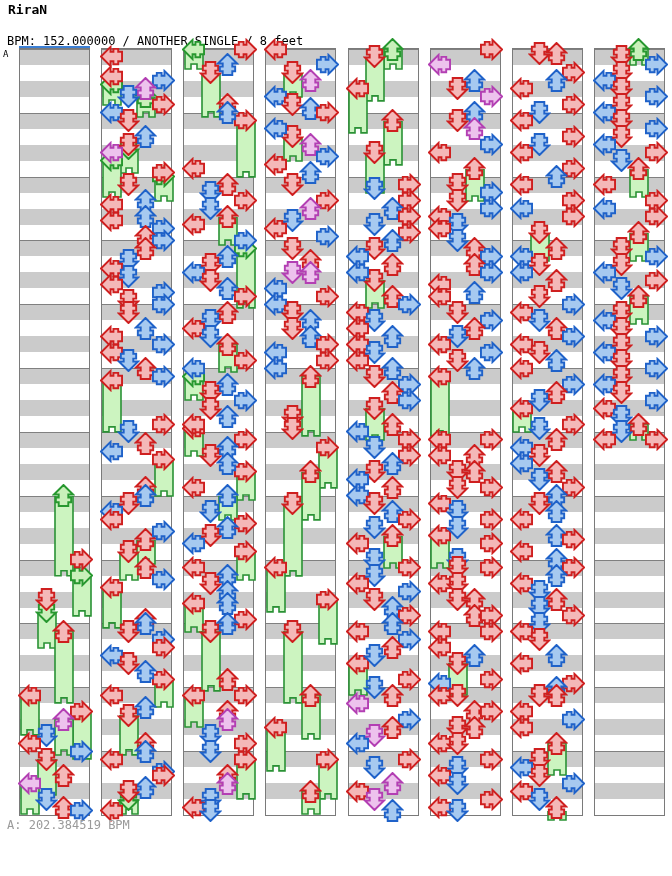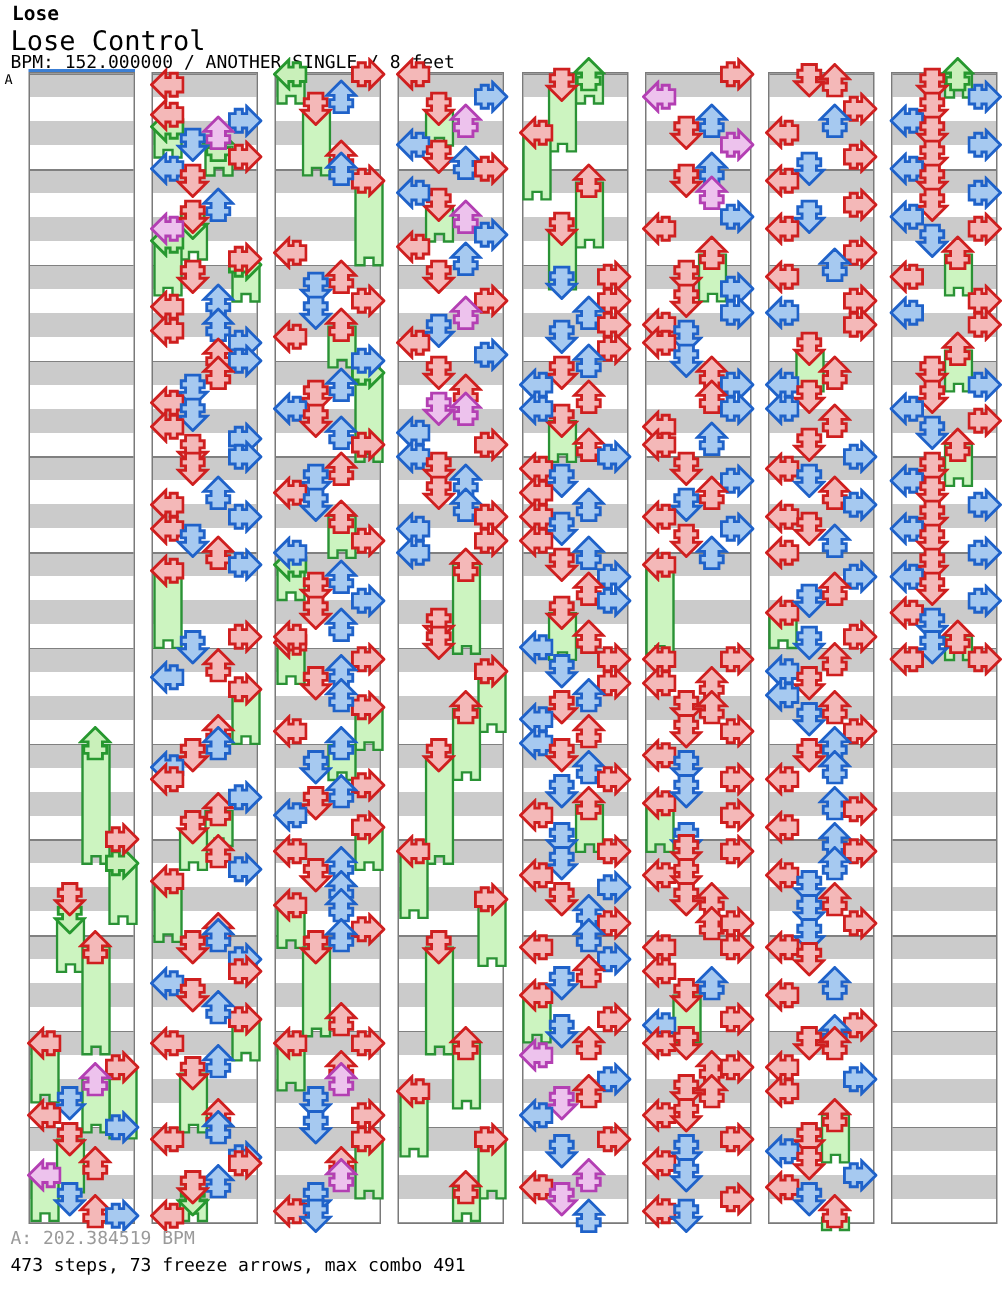--- a/index.html
+++ b/index.html
@@ -15,22 +15,21 @@
          repeating-linear-gradient(to bottom,#808080 0,#808080 1px,rgba(0,0,0,0) 1px,rgba(0,0,0,0) 63.833px),
          repeating-linear-gradient(to bottom,#cbcbcb 0,#cbcbcb 15.958px,#ffffff 15.958px,#ffffff 31.916px);}
   .note,.fbody{position:absolute;}
   .footer-bpm{position:absolute;left:7px;top:818px;font-size:12px;color:#9a9a9a;}
   .footer-stats{position:absolute;left:7px;top:836px;font-size:12px;color:#000;}
 </style>
 </head>
 <body>
 
 <div class="canvas">
-  <div class="artist">Lose</div>
-  <div class="title">Lose Control</div>
+  <div class="artist">RiraN</div>
   <div class="meta">BPM: 152.000000 / ANOTHER SINGLE / 8 feet</div>
   <div class="marker-a">A</div>
   <div class="marker-line" style="left:19px;width:71px;"></div>
   <div id="chart">
       <div class="col" style="left: 19px;">
         <div class="fbody" style="left: 34.2px; top: 446.824px;"><svg width="20" height="81.811">
             <polygon points="1,0 19,0 19,79.811 13,79.811 13,74.811 7,74.811 7,79.811 1,79.811" fill="#ccf4c0" stroke="#2a9235" stroke-width="1.6"></polygon>
           </svg></div>
         <div class="note" style="left: 32.2px; top: 435.324px;"><svg width="23" height="23" viewBox="0 0 24 24" style="transform:rotate(0deg)">
             <path d="M12 1 L22 11 L17 11 L17 14 L20 14 L20 19 L17 19 L17 23 L7 23 L7 19 L4 19 L4 14 L7 14 L7 11 L2 11 Z" fill="#c9f0ba" stroke="#27982f" stroke-width="2" stroke-linejoin="miter"></path>
@@ -1761,14 +1760,13 @@
           </svg></div>
         <div class="note" style="left: -2.5px; top: 379.471px;"><svg width="23" height="23" viewBox="0 0 24 24" style="transform:rotate(270deg)">
             <path d="M12 1 L22 11 L17 11 L17 14 L20 14 L20 19 L17 19 L17 23 L7 23 L7 19 L4 19 L4 14 L7 14 L7 11 L2 11 Z" fill="#f4b8b8" stroke="#cf1f1f" stroke-width="2" stroke-linejoin="miter"></path>
           </svg></div>
         <div class="note" style="left: 49.5px; top: 379.471px;"><svg width="23" height="23" viewBox="0 0 24 24" style="transform:rotate(90deg)">
             <path d="M12 1 L22 11 L17 11 L17 14 L20 14 L20 19 L17 19 L17 23 L7 23 L7 19 L4 19 L4 14 L7 14 L7 11 L2 11 Z" fill="#f4b8b8" stroke="#cf1f1f" stroke-width="2" stroke-linejoin="miter"></path>
           </svg></div>
       </div>
     </div>
   <div class="footer-bpm">A: 202.384519 BPM</div>
-  <div class="footer-stats">473 steps, 73 freeze arrows, max combo 491</div>
 </div>
 
 </body></html>

